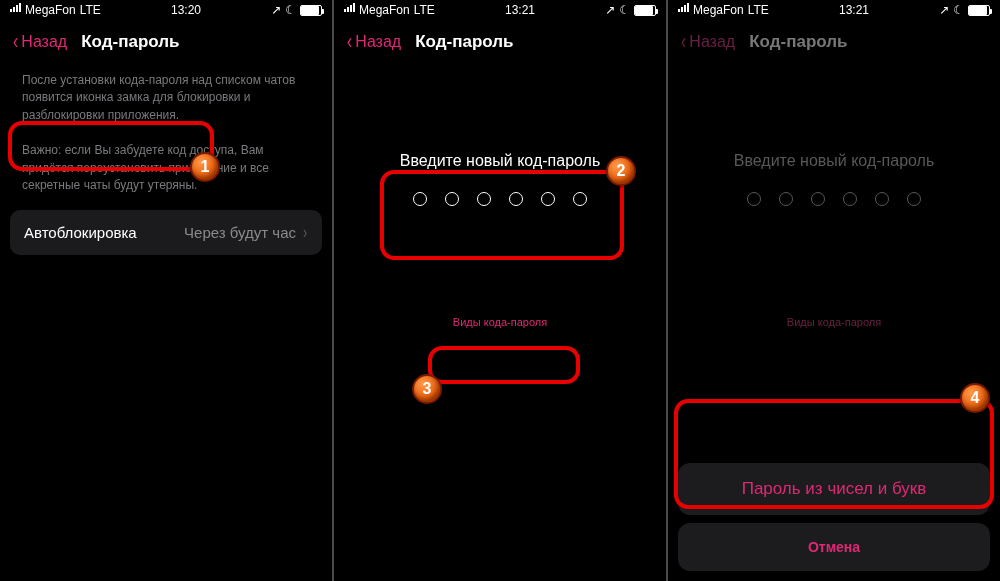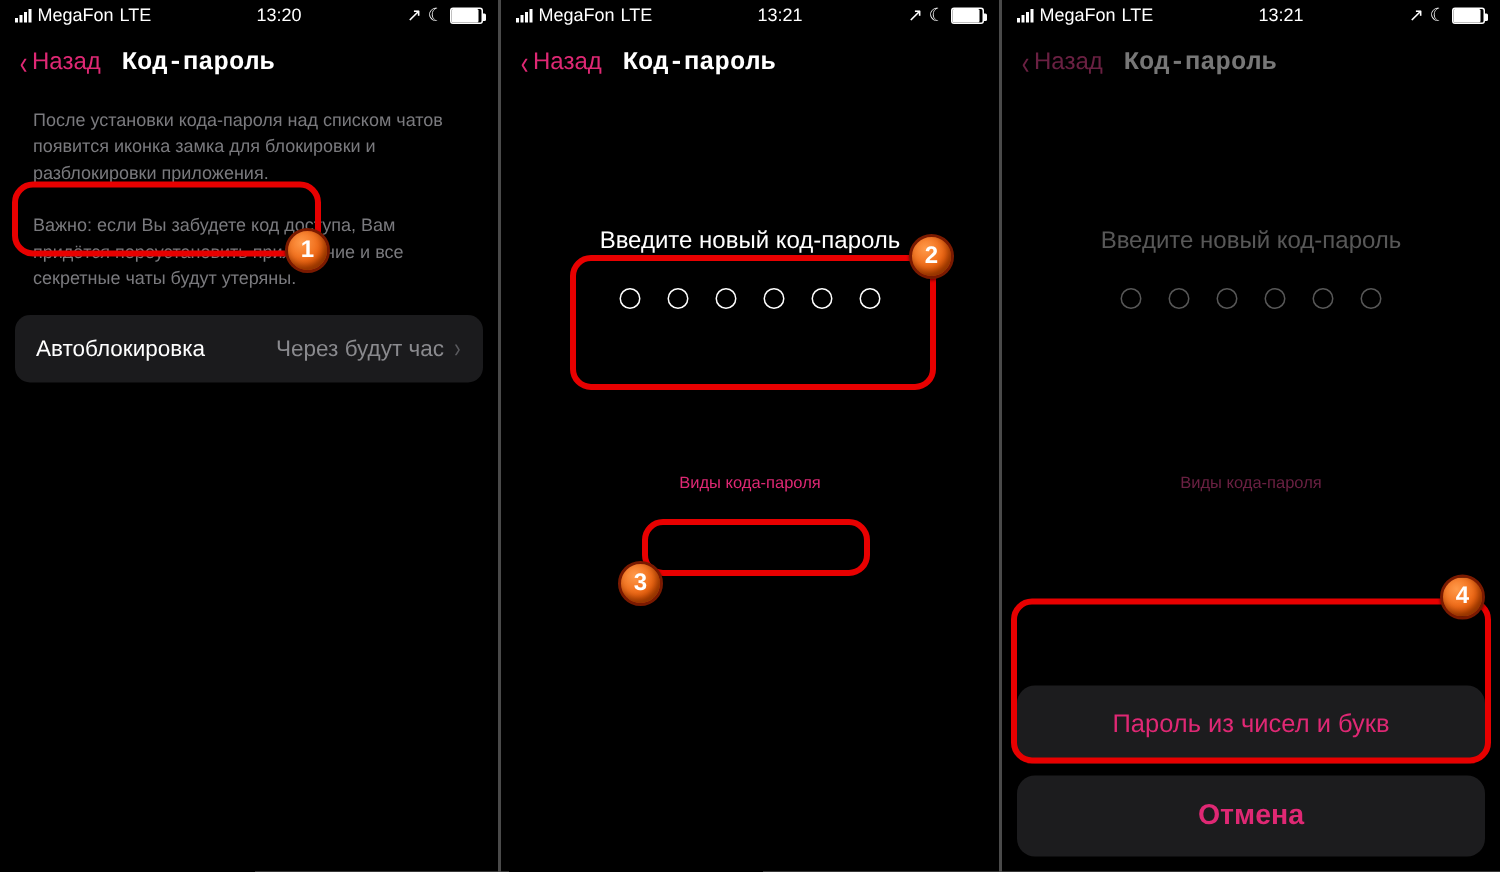--- a/index.html
+++ b/index.html
@@ -23,21 +23,21 @@
   }
   .status-bar {
     height: 20px;
     display: flex;
     align-items: center;
     justify-content: space-between;
     padding: 0 10px;
     font-size: 12px;
     font-weight: 500;
   }
-  .status-left { display: flex; align-items: center; gap: 4px; }
+  .status-left { display: flex; align-items: flex-start; gap: 4px; }
   .status-right { display: flex; align-items: center; gap: 4px; }
   .signal { display: inline-flex; align-items: flex-end; gap: 1px; }
   .signal span { width: 2px; background: #fff; display: inline-block; }
   .signal span:nth-child(1){height:3px}
   .signal span:nth-child(2){height:5px}
   .signal span:nth-child(3){height:7px}
   .signal span:nth-child(4){height:9px}
   .battery {
     width: 22px; height: 11px; border: 1px solid #fff; border-radius: 2px;
     position: relative; display: inline-block;
@@ -56,21 +56,21 @@
   }
   .back-btn {
     display: flex;
     align-items: center;
     color: #df2874;
     font-size: 16px;
     gap: 2px;
   }
   .chev { font-size: 22px; line-height: 1; transform: scaleX(0.7); }
   .nav-title {
-    font-size: 17px; font-weight: 600; color: #fff; font-family: Liberation Mono, monospace;
+    font-size: 17px; font-weight: 600; color: #fff;
   }
   .cell-group { margin: 20px 10px 0; background: #1b1b1d; border-radius: 10px; overflow: hidden; }
   .cell {
     padding: 12px 14px;
     font-size: 15px;
     color: #df2874;
     border-top: 1px solid #303032;
     display: flex;
     align-items: center;
     justify-content: space-between;
@@ -117,21 +117,21 @@
   .sheet-group {
     background: #1c1c1e; border-radius: 12px; overflow: hidden;
   }
   .sheet-cell {
     padding: 16px; text-align: center; color: #df2874; font-size: 17px;
     border-top: 1px solid #303032;
   }
   .sheet-cell:first-child { border-top:none; }
   .sheet-cancel {
     background: #1c1c1e; border-radius: 12px; margin-top: 8px;
-    padding: 16px; text-align:center; color: #df2874; font-size: 19px; font-weight:600;
+    padding: 16px; text-align:center; color: #df2874; font-size: 14px; font-weight:600;
   }
   .chev-r { color:#5a5a5e; font-size:18px; transform:scaleX(0.7);}
 </style>
 </head>
 <body>
 
 <div class="screen">
   <div class="status-bar">
     <div class="status-left">
       <span class="signal">

